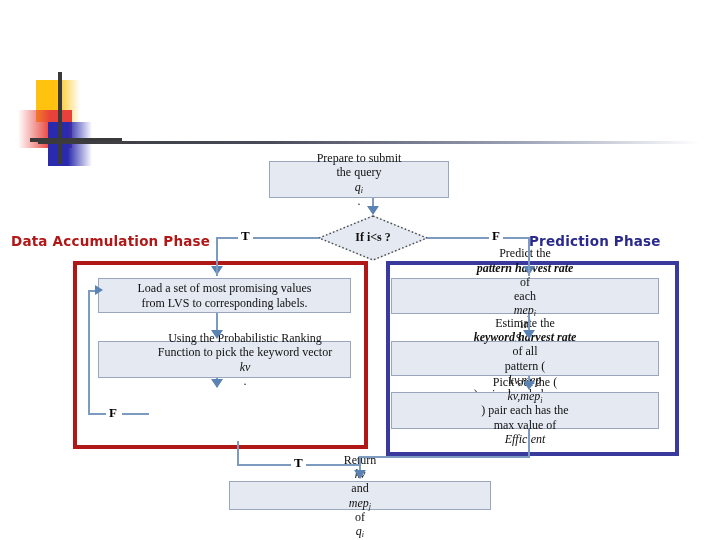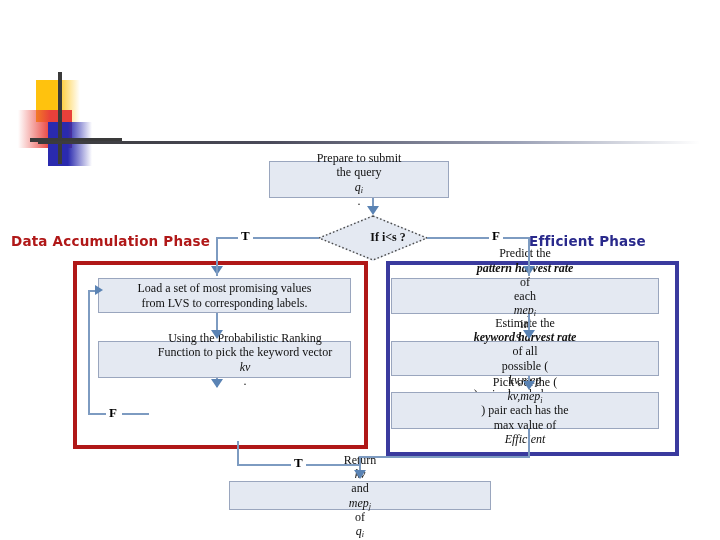--- a/index.html
+++ b/index.html
@@ -71,21 +71,21 @@
   .diamond .dshape{
     position:absolute;left:0;top:0;width:100%;height:100%;
     background:#E4E9F2;
     clip-path:polygon(50% 0,100% 50%,50% 100%,0 50%);
     border:0;
   }
   .diamond .dborder{
     position:absolute;left:0;top:0;width:100%;height:100%;
   }
   .diamond .dtext{
-    position:absolute;left:15px;top:0;width:100%;height:100%;
+    position:absolute;left:0;top:0;width:100%;height:100%;
     display:flex;align-items:center;justify-content:center;text-align:right;
     font-family:"Liberation Serif",serif;color:#101010;line-height:1.15;
   }
   .d-ifs {left:318px;top:215px;width:110px;height:46px;}
   .d-ifs .dtext{font-size:12px;font-weight:bold;}
   .d-kv  {left:148px;top:387px;width:180px;height:54px;}
   .d-kv .dtext{font-size:12px;}
 
   
   .ln{position:absolute;background:#7D9BC1;}
@@ -118,21 +118,21 @@
     <div class="sq-yellow"></div>
     <div class="sq-red"></div>
     <div class="sq-blue"></div>
     <div class="bar-v"></div>
     <div class="bar-h"></div>
   </div>
 
   <div class="title-rule"></div>
 
   <div class="phase-lbl phase-left">Data Accumulation Phase</div>
-  <div class="phase-lbl phase-right">Efficient Phase</div>
+  <div class="phase-lbl phase-right">Prediction Phase</div>
 
   <div class="frame frame-red"></div>
   <div class="frame frame-blue"></div>
 
   <div class="node n-prepare">
     <span>
       <span>Prepare to submit</span>
       <span><span>the query </span><i class="it">q</i><sub><i class="it">i</i></sub><span>.</span></span>
     </span>
   </div>
@@ -154,21 +154,21 @@
   <div class="node n-predict">
     <span>
       <span><span>Predict the </span><b class="bi">pattern harvest rate</b><span> of</span></span>
       <span><span>each </span><i class="it">mep</i><sub><i class="it">i</i></sub><span> in </span><i class="it">S</i><sub><i class="it">mep</i></sub></span>
     </span>
   </div>
 
   <div class="node n-estim">
     <span>
       <span><span>Estimate the </span><b class="bi">keyword harvest rate</b><span> of all</span></span>
-      <span><span>possible (</span><i class="it">kv,mep</i><span>) pair already known.</span></span>
+      <span><span>pattern (</span><i class="it">kv,mep</i><span>) pair already known.</span></span>
     </span>
   </div>
 
   <div class="node n-pick">
     <span>
       <span><span>Pick out the (</span><i class="it">kv,mep</i><sub><i class="it">i</i></sub><span>) pair each has the</span></span>
       <span><span>max value of </span><i class="it">Efficient</i></span>
     </span>
   </div>
 

